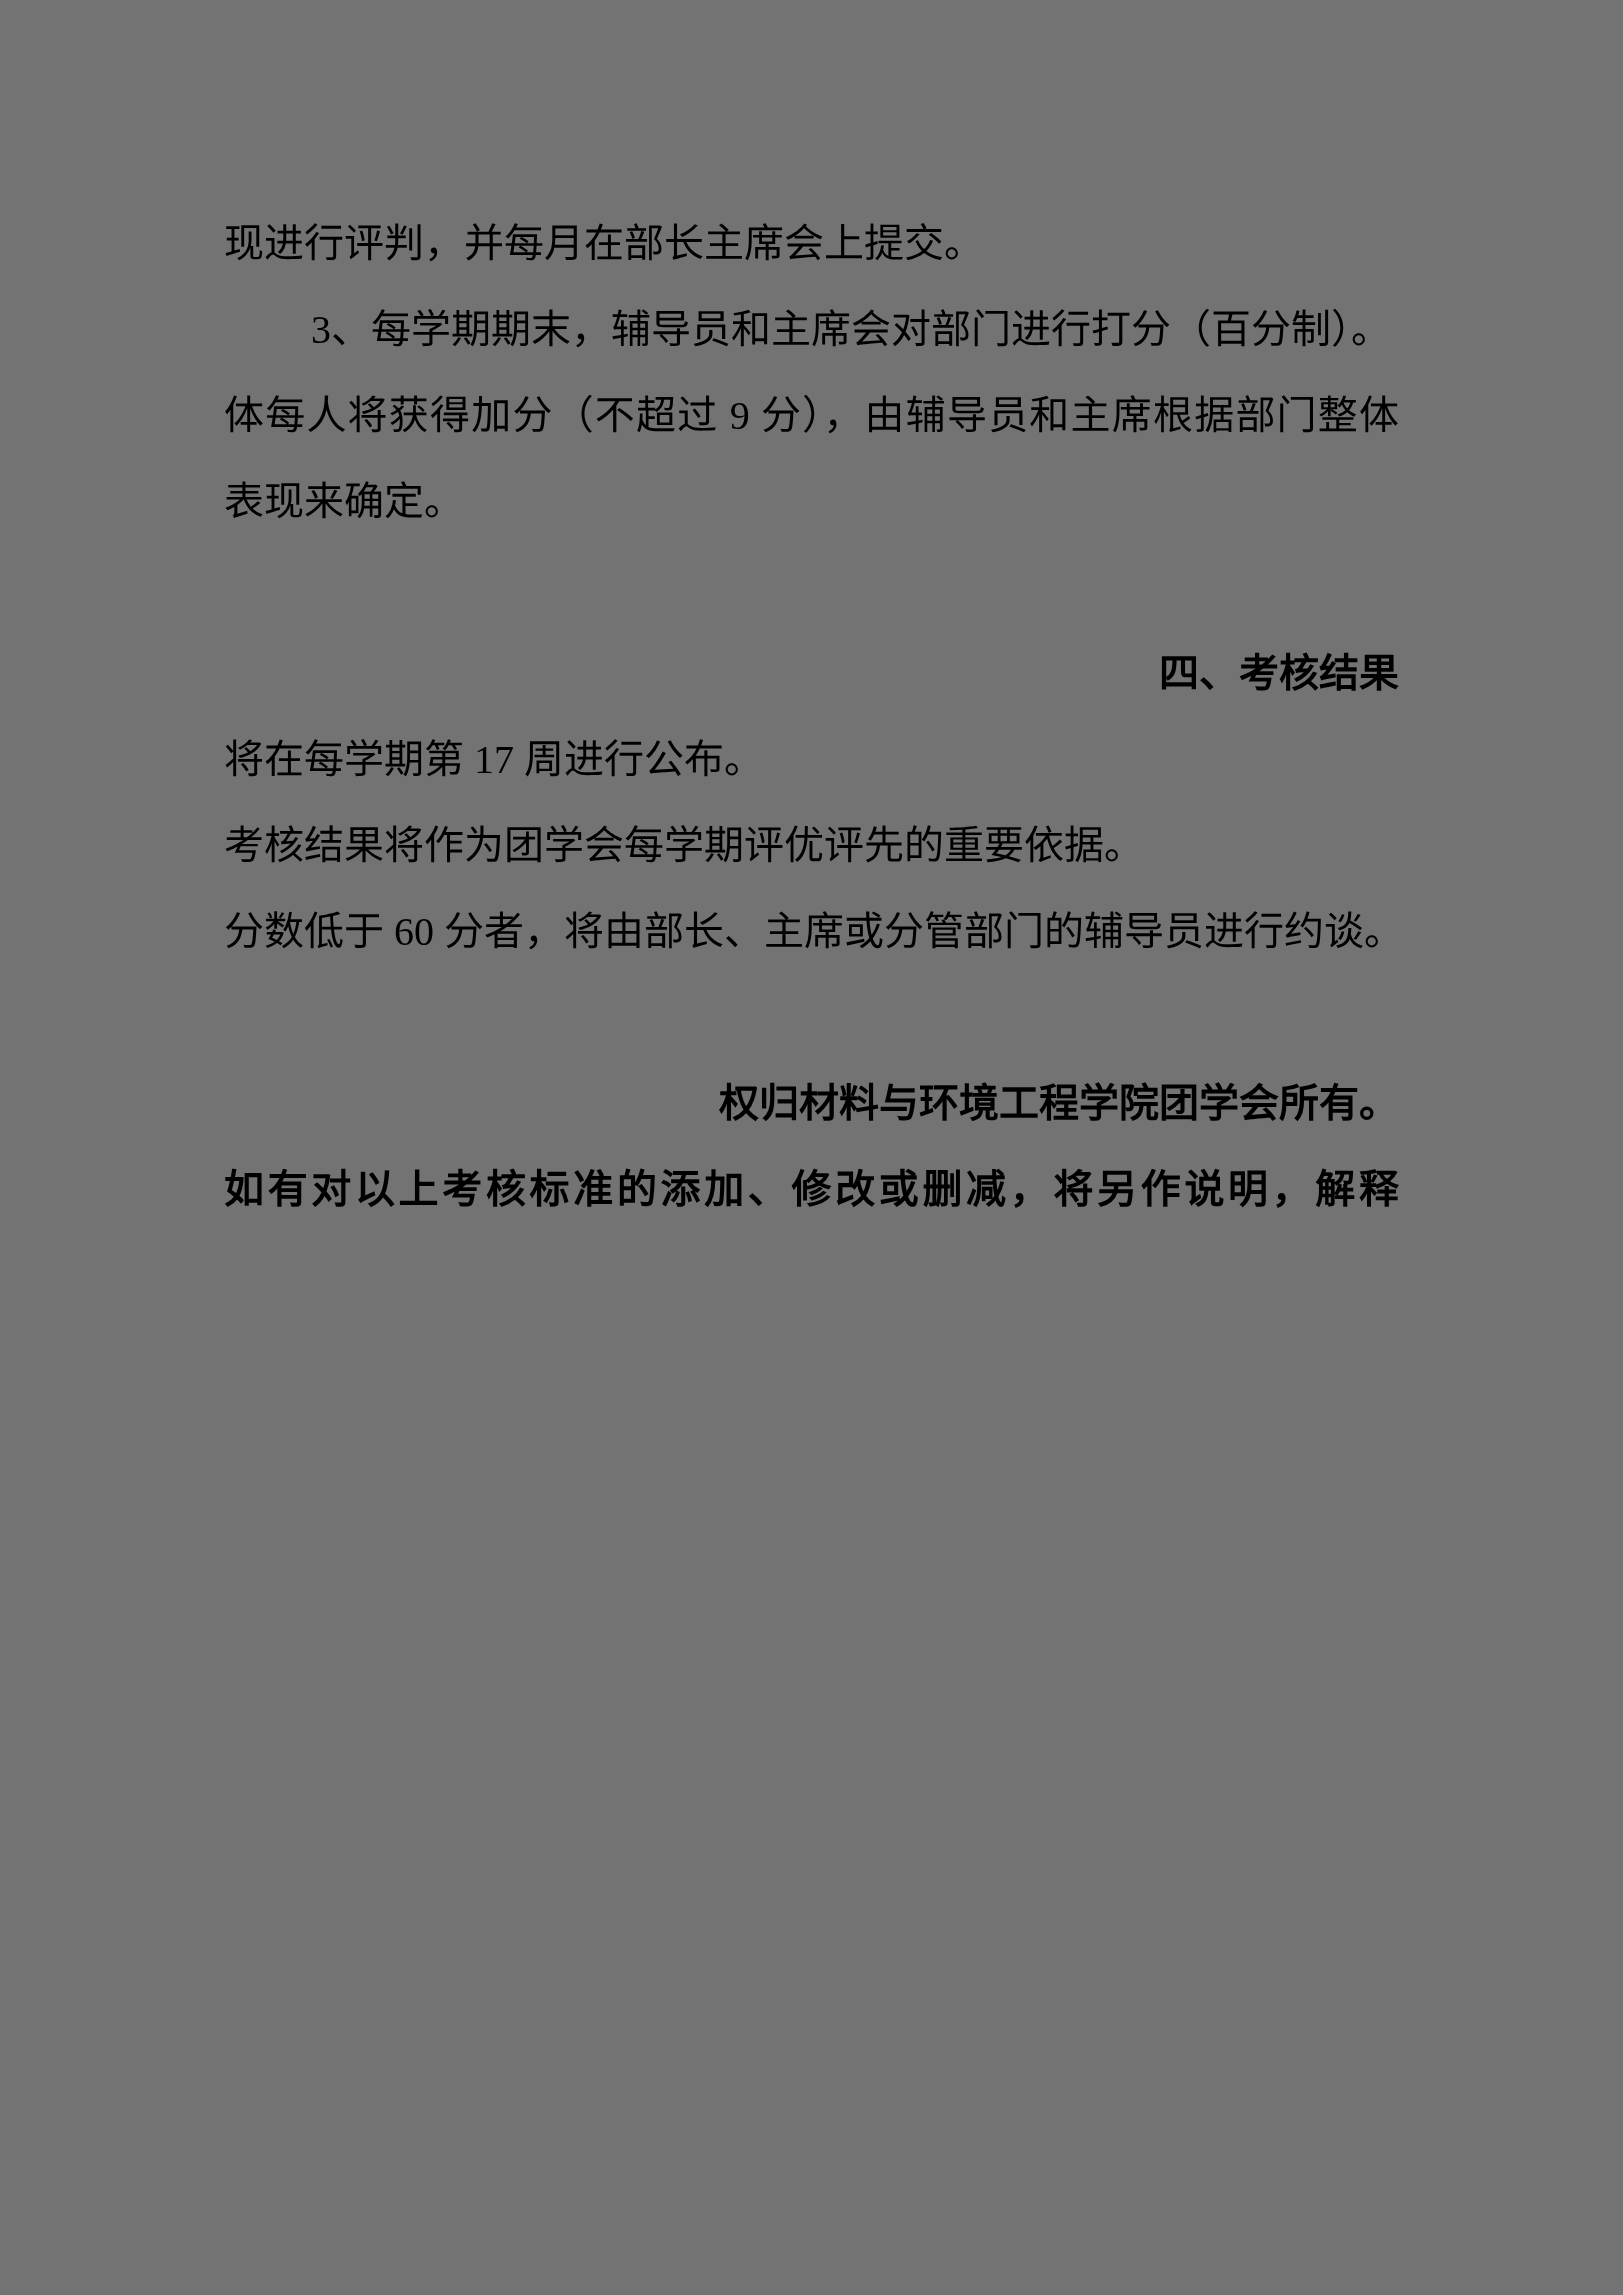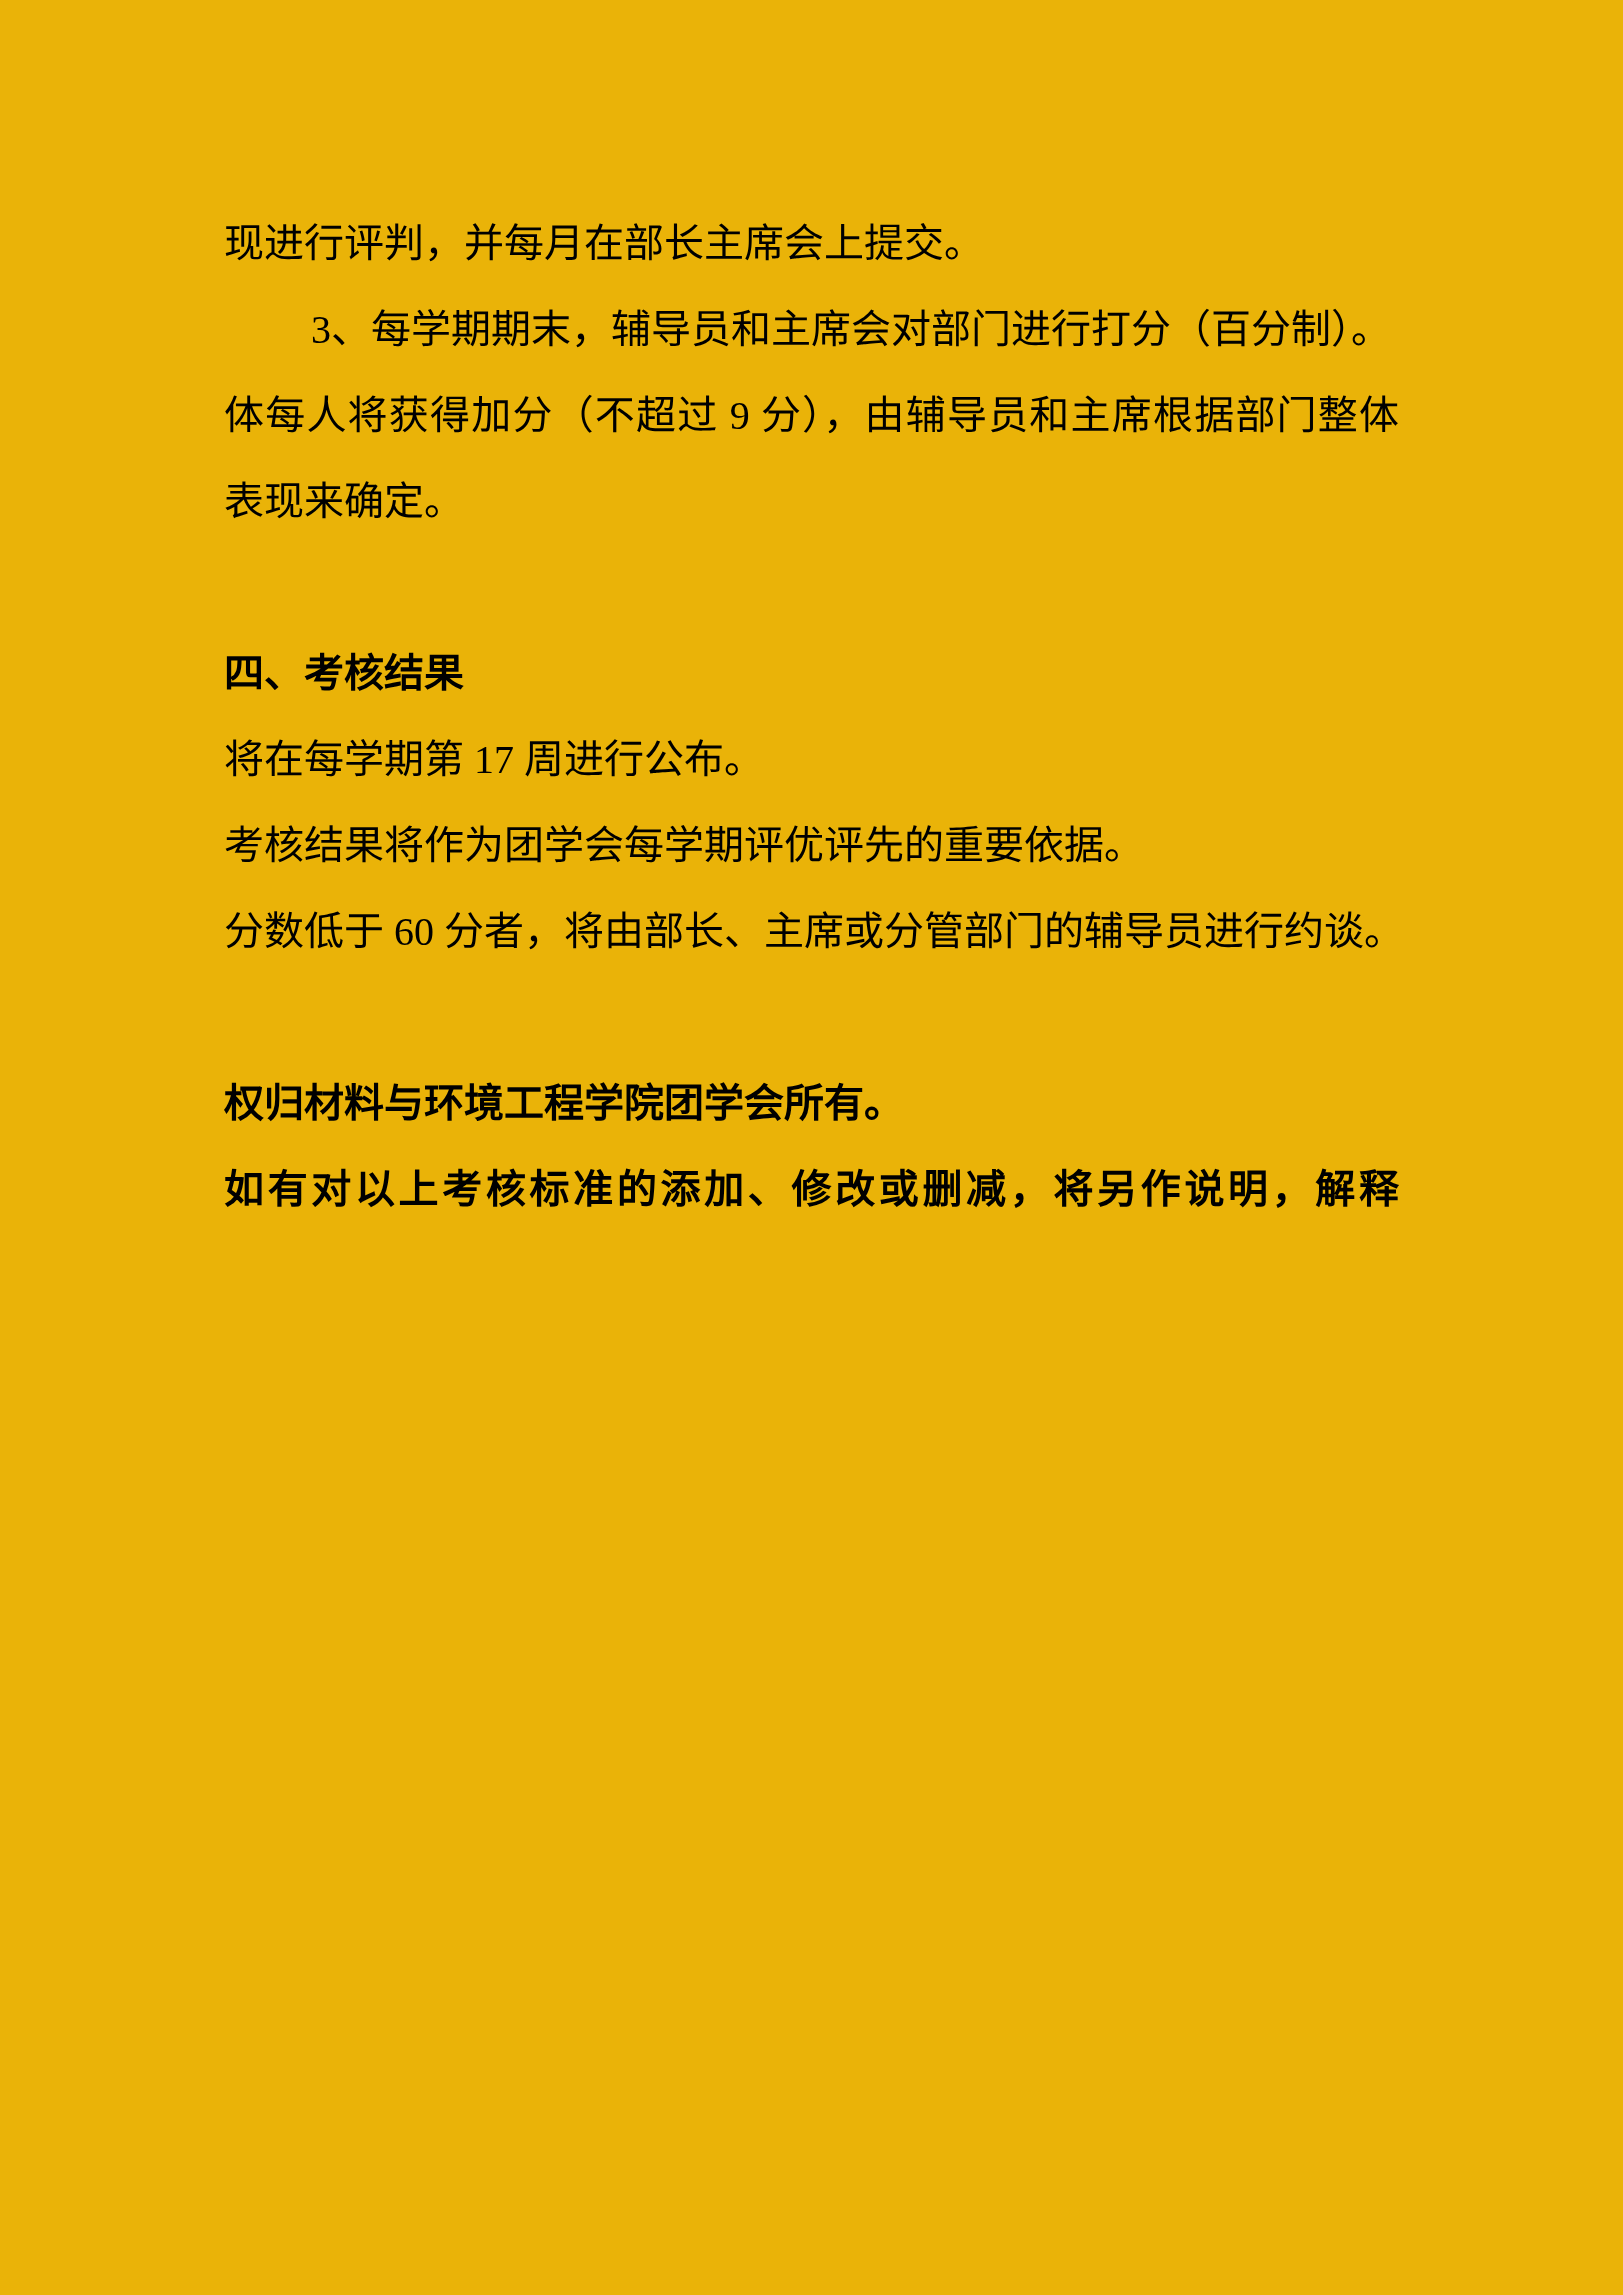--- a/index.html
+++ b/index.html
@@ -10,21 +10,21 @@
   body {
     width: 1623px;
     height: 2295px;
     overflow: hidden;
     font-family: "Liberation Serif", "DejaVu Serif", serif;
   }
   .page {
     position: relative;
     width: 1623px;
     height: 2295px;
-    background: #eab308;
+    background: #737373;
     box-sizing: border-box;
     padding: 201px 224px 12px 224px;
     color: #000000;
   }
   .line {
     font-size: 40px;
     line-height: 86px;
     height: 86px;
     white-space: nowrap;
     color: #000000;
@@ -36,20 +36,21 @@
     text-align: justify;
     text-align-last: justify;
     text-justify: inter-character;
   }
   .line.indent {
     text-indent: 79px; 
     text-align: center;
   }
   .line.bold {
     font-weight: 700;
+    text-align: right;
   }
   .spacer {
     height: 86px;
   }
 </style>
 </head>
 <body>
 
 <div class="page">
   <div id="doc-body">

